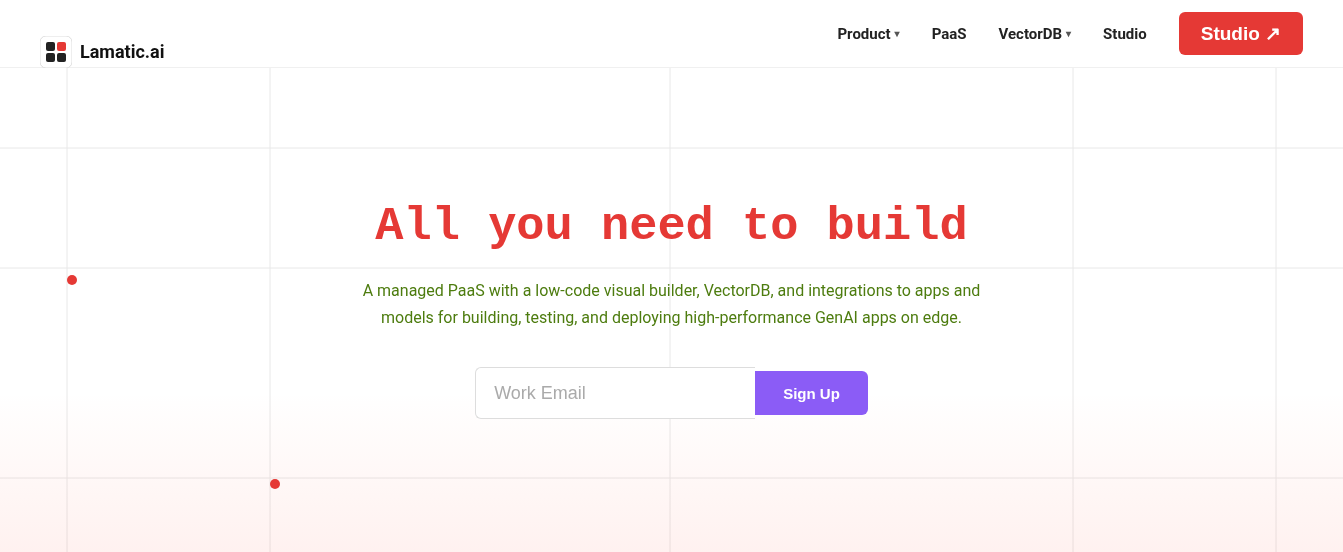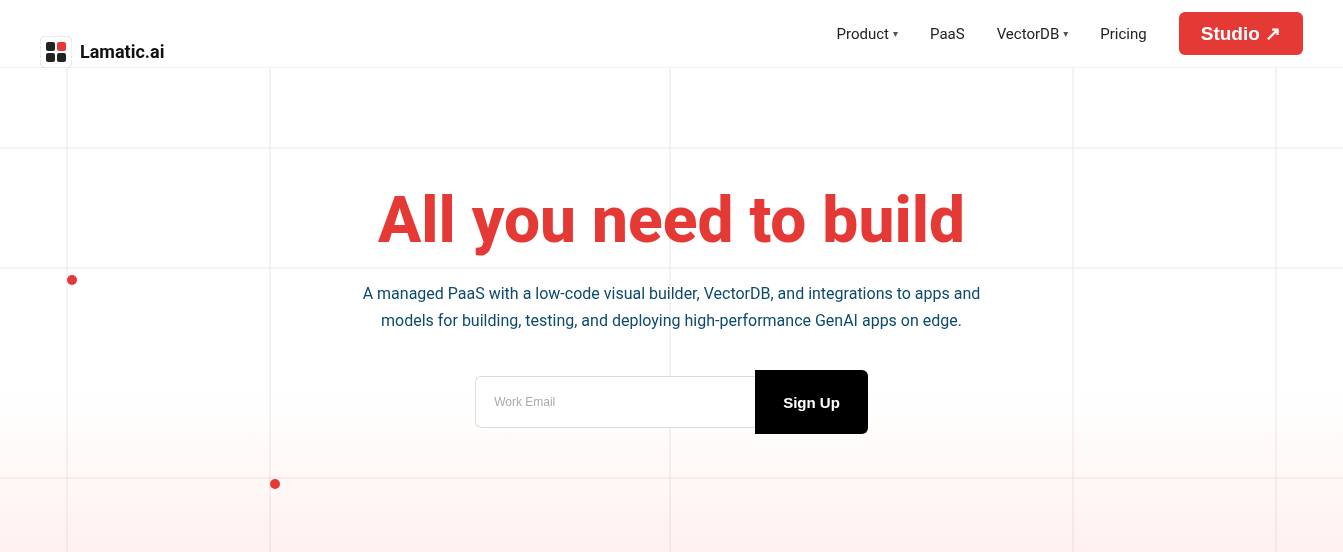--- a/index.html
+++ b/index.html
@@ -55,21 +55,21 @@
       gap: 32px;
     }
 
     .nav-link {
       display: flex;
       align-items: center;
       gap: 4px;
       font-size: 15px;
       color: #222;
       text-decoration: none;
-      font-weight: 400;
+      font-weight: 700;
       cursor: pointer;
     }
 
     .chevron {
       font-size: 10px;
       color: #555;
     }
 
     .studio-btn {
       background: #e53935;
@@ -120,62 +120,63 @@
     }
 
     .hero-content {
       position: relative;
       z-index: 2;
       text-align: center;
       max-width: 760px;
     }
 
     .hero-title {
-      font-size: 64px;
+      font-size: 47px;
       font-weight: 800;
       color: #e53935;
       line-height: 1.1;
       margin-bottom: 24px;
+      font-family: Liberation Mono, monospace;
     }
 
     .hero-subtitle {
       font-size: 16px;
-      color: #0c4a6e;
+      color: #4d7c0f;
       line-height: 1.7;
       max-width: 640px;
       margin: 0 auto 36px;
     }
 
     .hero-cta {
       display: flex;
       align-items: center;
       justify-content: center;
       gap: 0;
     }
 
     .email-input {
       width: 280px;
       height: 52px;
       border: 1.5px solid #ddd;
       border-right: none;
       border-radius: 6px 0 0 6px;
       padding: 8px 18px;
-      font-size: 12px;
+      font-size: 18px;
       color: #333;
       outline: none;
       background: #fff;
     }
 
     .email-input::placeholder {
       color: #aaa;
     }
 
     .signup-btn {
-      height: 64px;
-      background: #000000;
+      height: 44px;
+      background: #8b5cf6;
       color: #fff;
       border: none;
       padding: 0 28px;
       border-radius: 0 6px 6px 0;
       font-size: 15px;
       font-weight: 700;
       cursor: pointer;
     }
 
     
@@ -219,21 +220,21 @@
       <span class="chevron">▾</span>
     </a>
     <a class="nav-link" href="#">
       <span>PaaS</span>
     </a>
     <a class="nav-link" href="#">
       <span>VectorDB</span>
       <span class="chevron">▾</span>
     </a>
     <a class="nav-link" href="#">
-      <span>Pricing</span>
+      <span>Studio</span>
     </a>
     <button class="studio-btn">
       <span>Studio ↗</span>
     </button>
   </div>
 </nav>
 
 <section class="hero">
 
   <svg class="grid-bg" viewBox="0 0 1343 484" preserveAspectRatio="xMidYMid slice">

